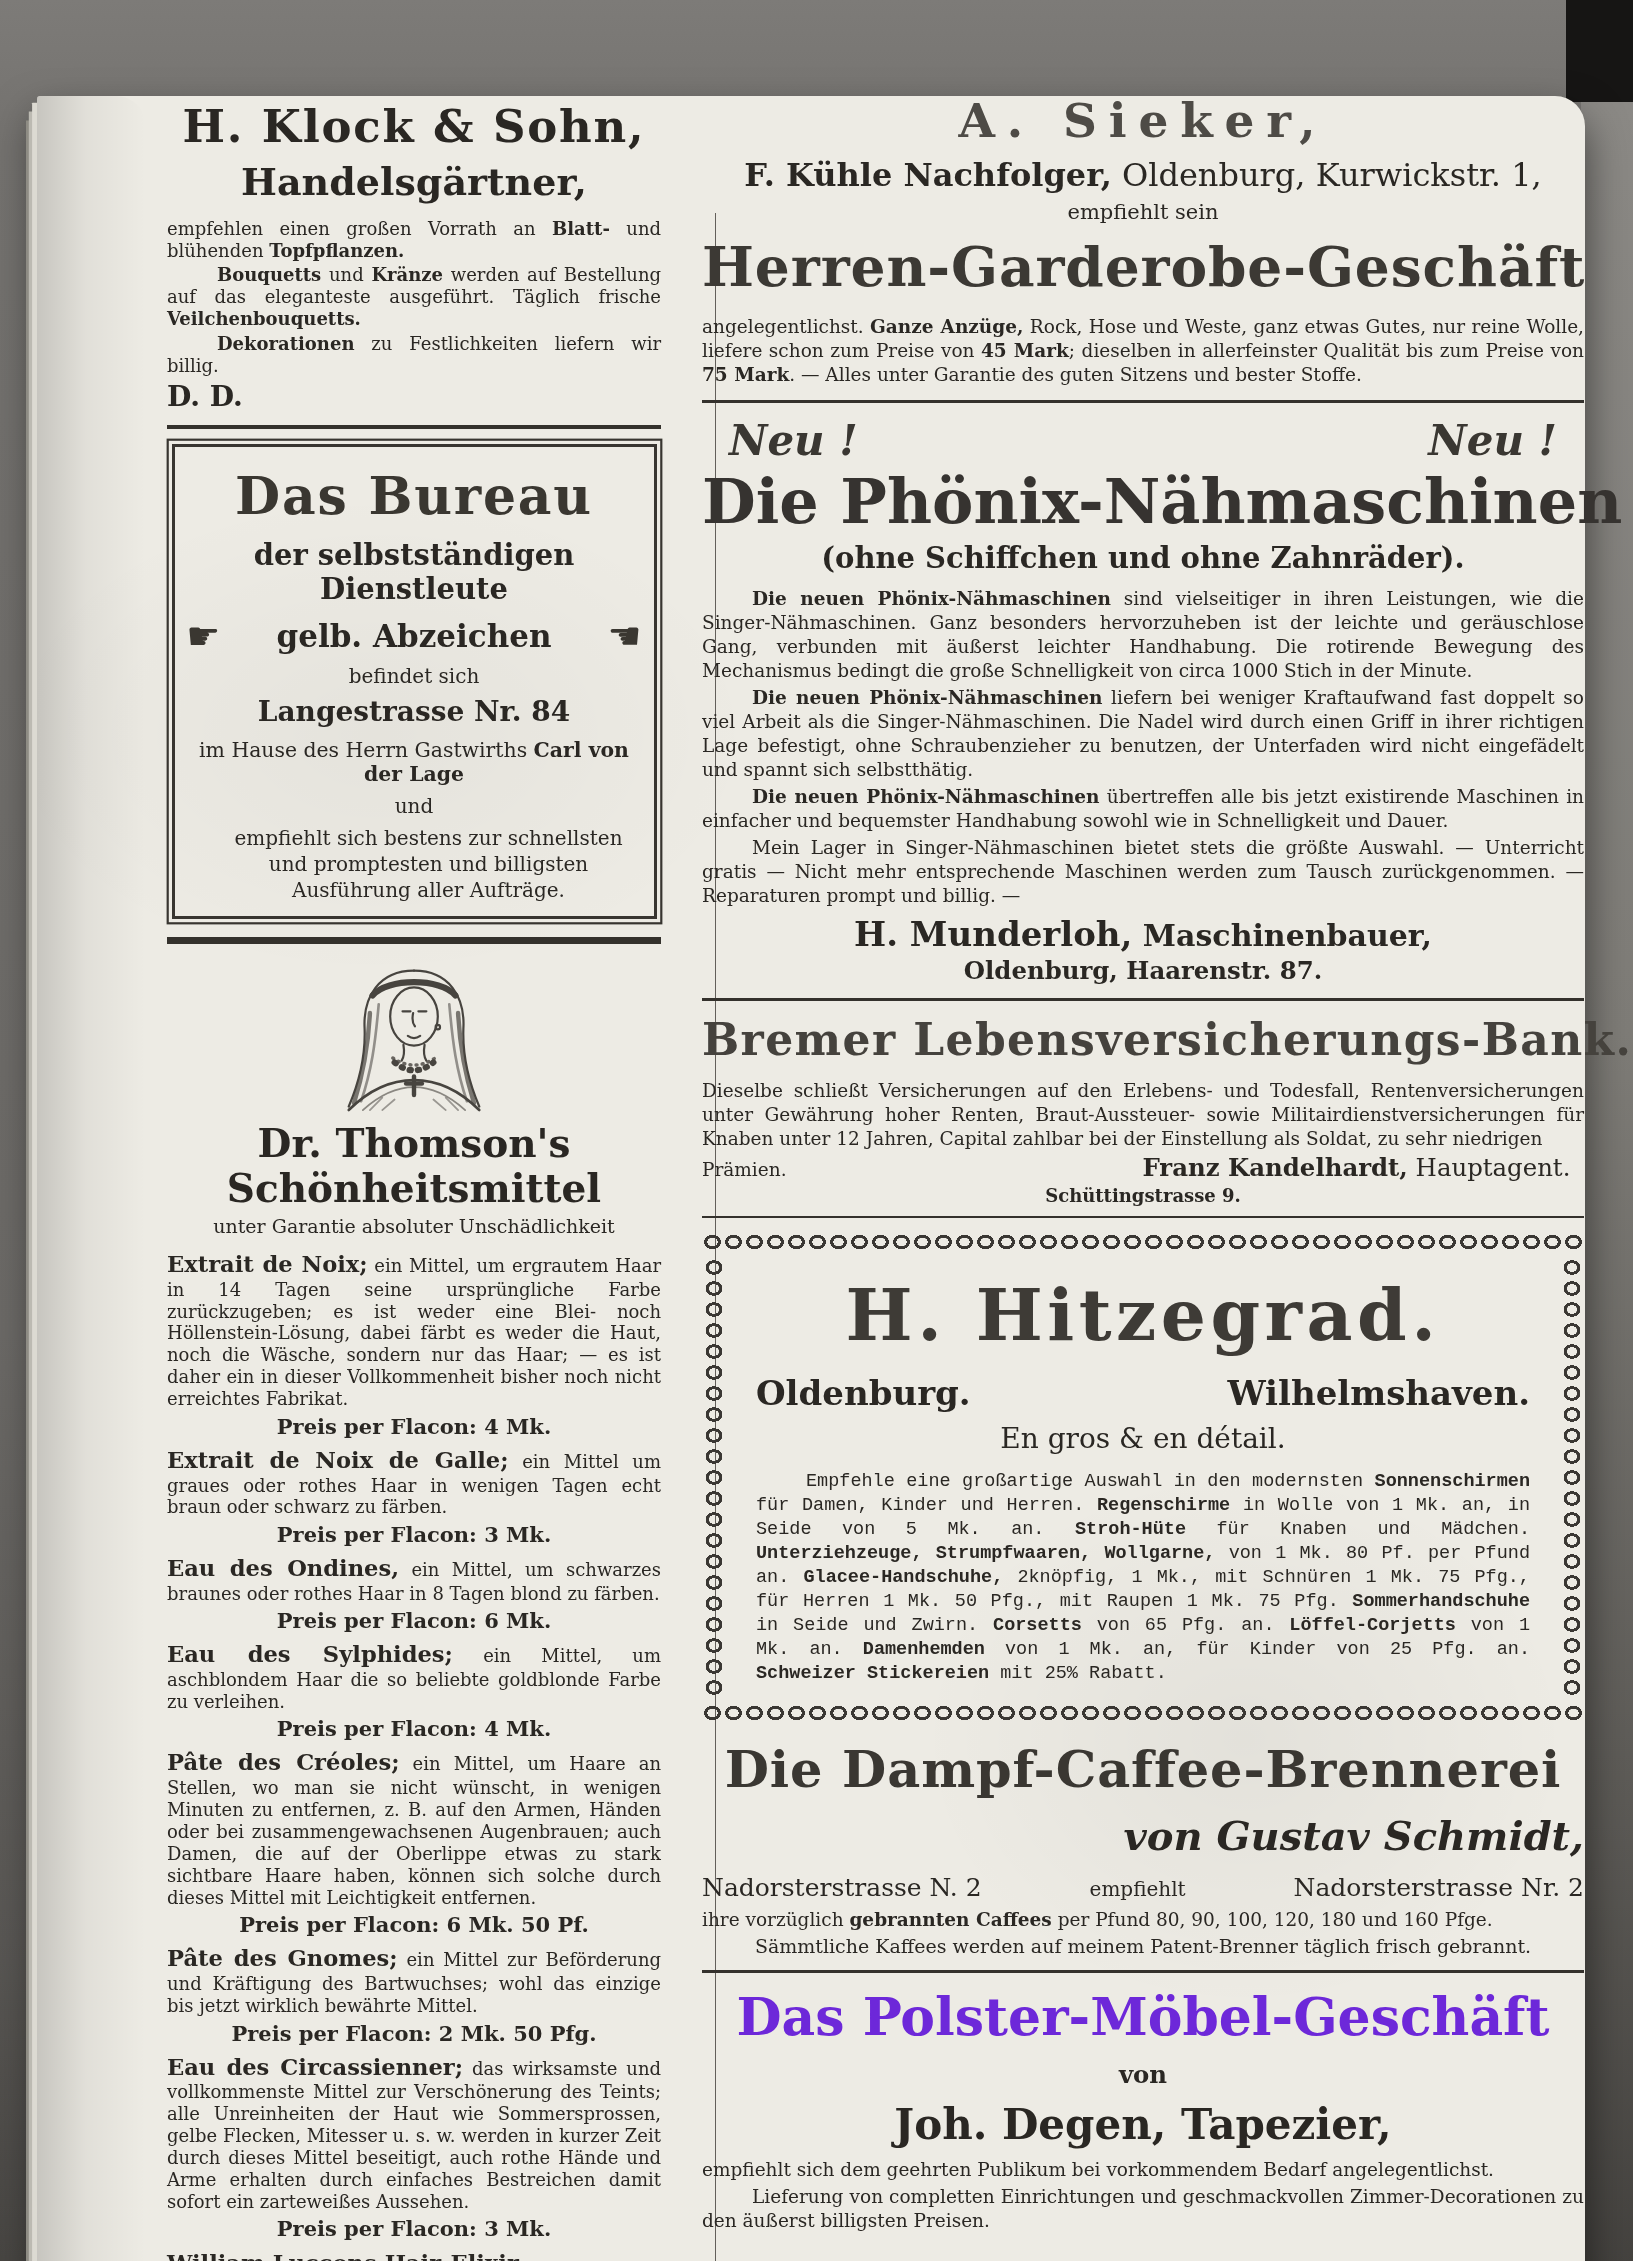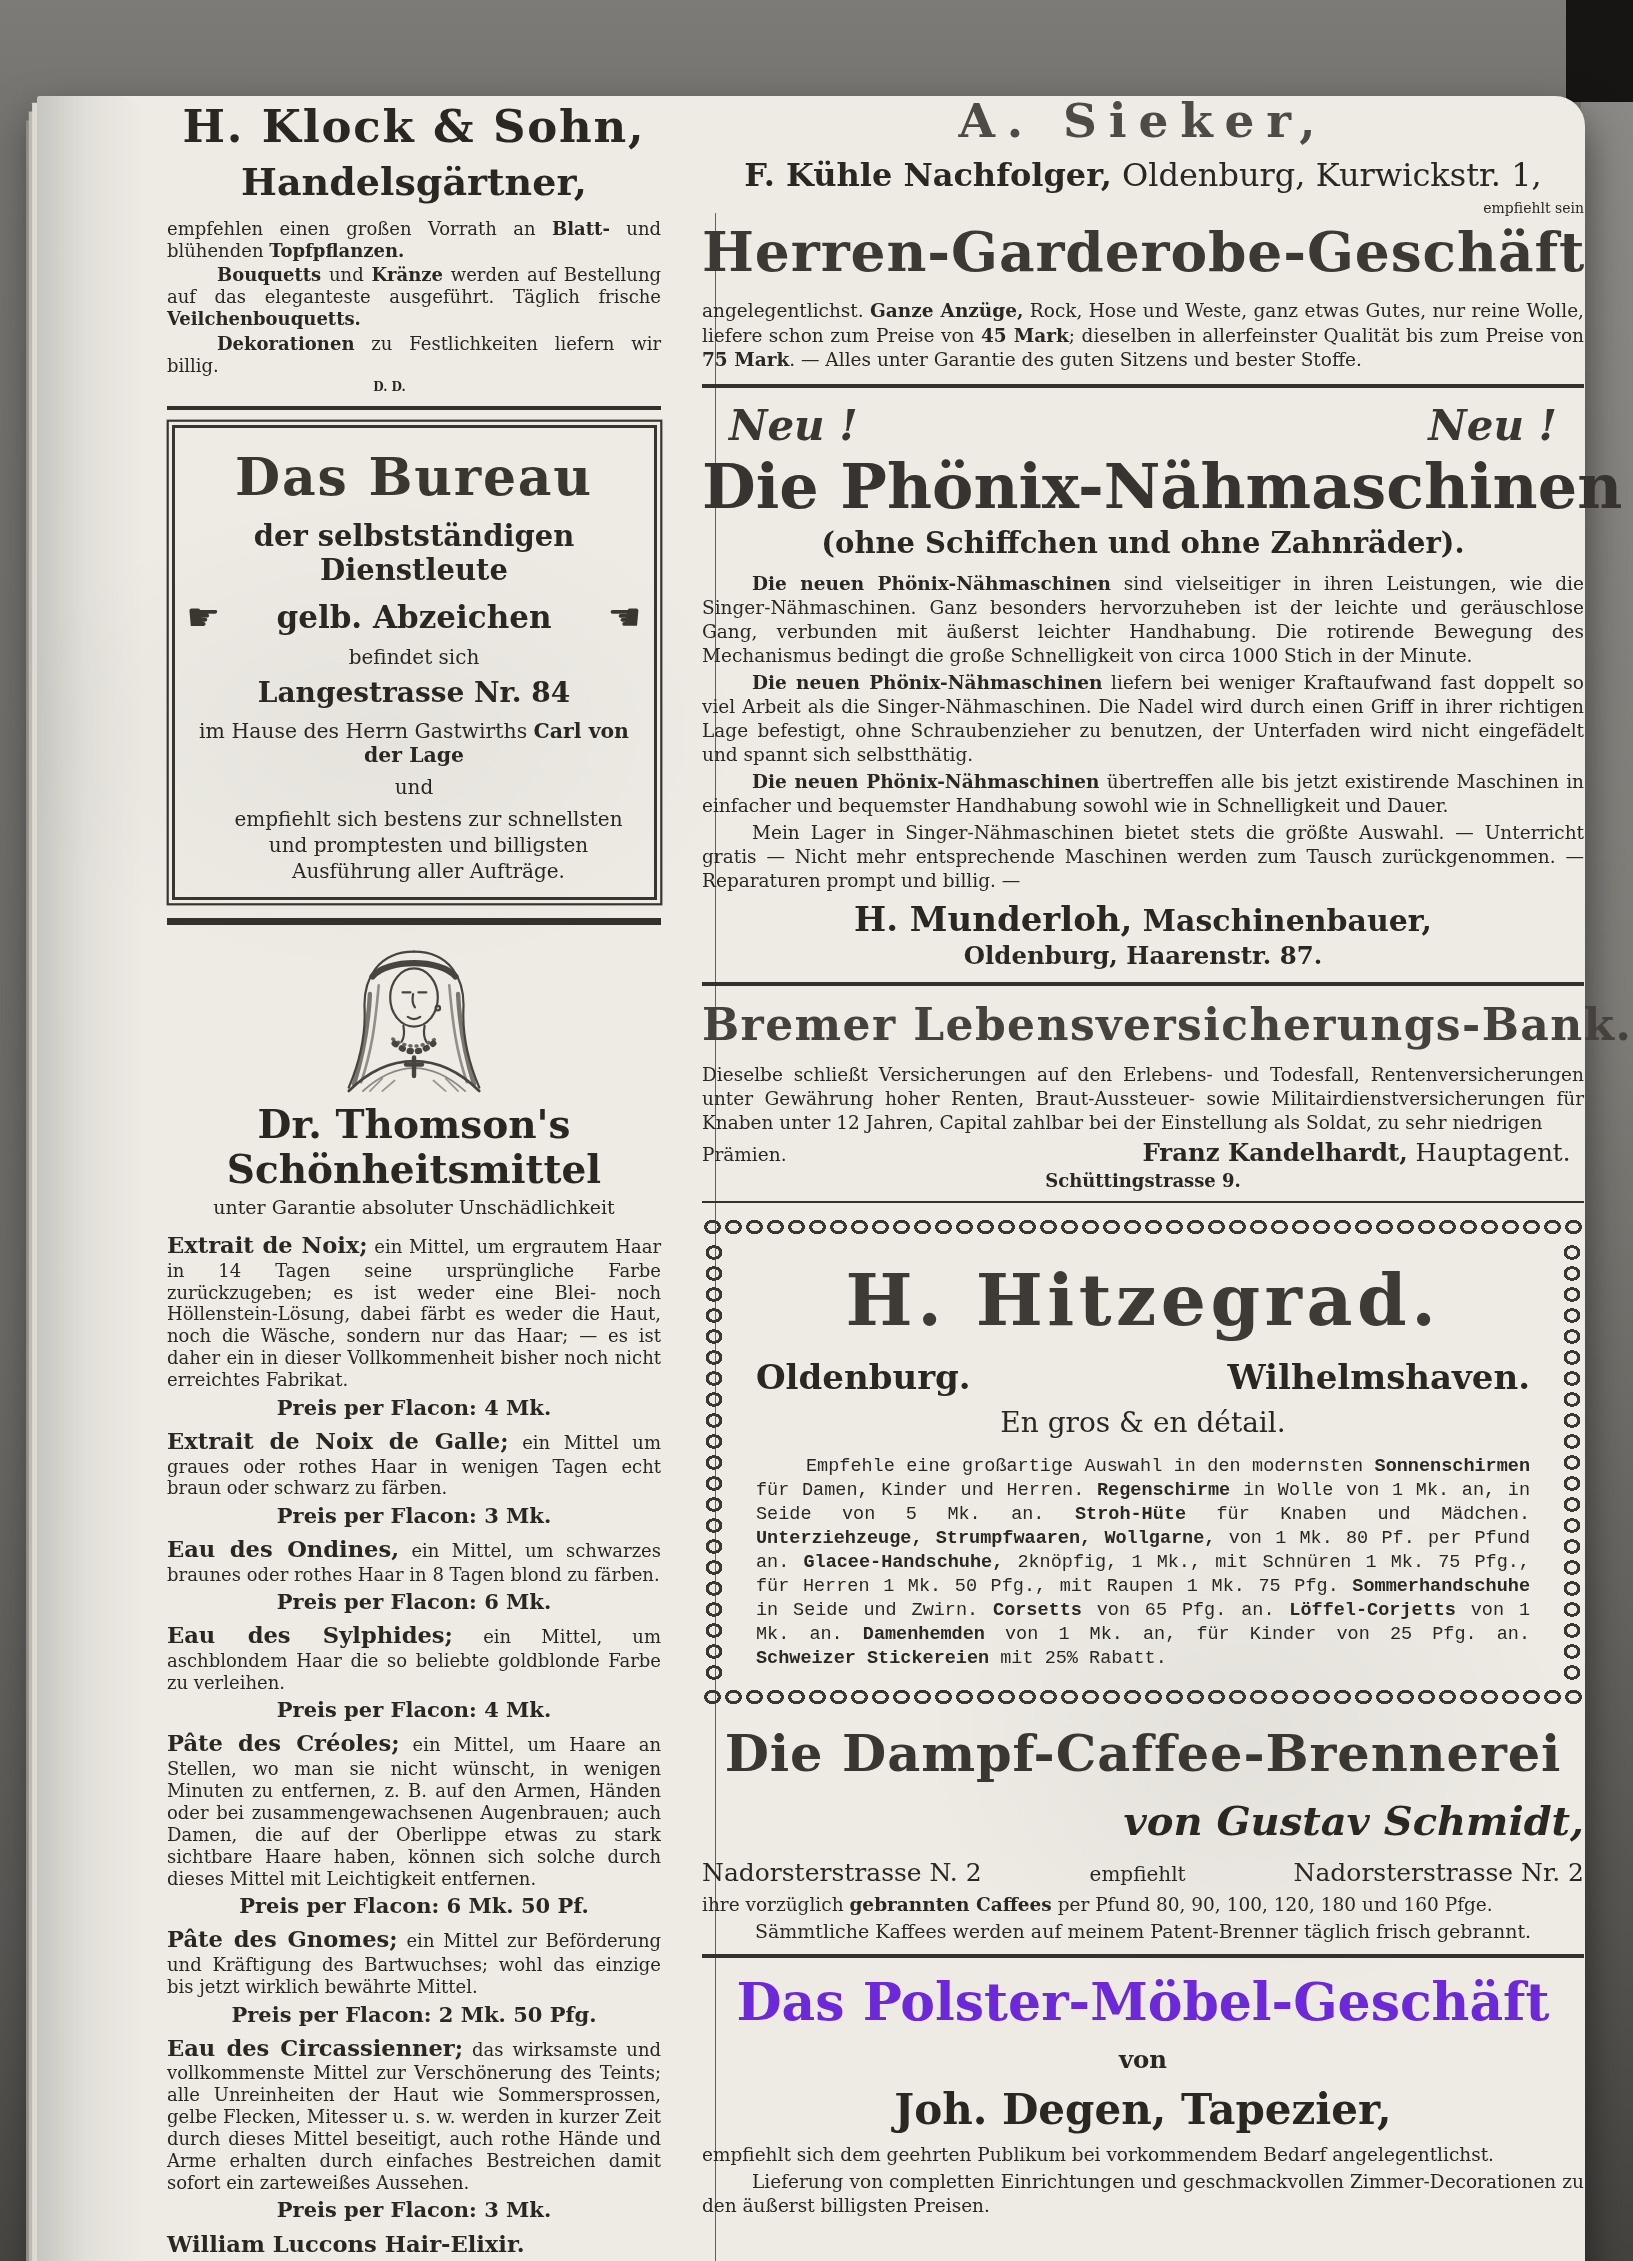--- a/index.html
+++ b/index.html
@@ -40,41 +40,41 @@
   .price{font-size:21px;font-weight:bold;text-align:center;margin:3.6px 0 8.1px;}
   .prod-name{font-weight:bold;font-size:22.6px;}
   .prod{margin-bottom:4.5px;}
 
   .rule{height:3.6px;background:#34312c;margin:12.7px 0;box-shadow:0 5px 0 -3.6px #34312c;}
   .rule.thick{height:6.8px;margin:13.6px 0 15.4px;}
   .rule.thin{height:2.3px;box-shadow:none;margin:10px 0;}
 
   .h-klock{font-size:45px;font-weight:bold;letter-spacing:1.8px;text-align:center;margin:0 0 6.3px;}
   .h-klock-sub{font-size:38px;font-weight:bold;text-align:center;margin:0 0 13.6px;}
-  .klock-sig{font-size:12px;font-weight:bold;text-align:center;margin-right:49px;}
+  .klock-sig{font-size:28px;font-weight:bold;text-align:left;margin-right:49px;}
 
   .bureau{border:3.2px solid #383530;box-shadow:0 0 0 3.2px #edebe4,0 0 0 5.4px #383530;
     margin:15.4px 4.5px 18px;padding:15.4px 11.8px 13.6px;}
   .h-bureau{font-size:52px;font-weight:bold;letter-spacing:1.8px;text-align:center;margin:2.7px 0 11.8px;color:#3a3731;}
   .bureau-l2{font-size:29px;font-weight:bold;text-align:center;margin:0 0 11px;}
   .bureau-abz{display:flex;align-items:center;justify-content:space-between;margin:0 0 9px;}
   .bureau-abz .badge{font-size:31px;font-weight:bold;}
   .hand{font-size:38px;line-height:1;color:#3a3731;}
   .bureau-small{font-size:20px;text-align:center;margin:0 0 7.2px;}
   .bureau-street{font-size:28px;font-weight:bold;text-align:center;margin:0 0 10px;}
   .bureau-haus{font-size:20.4px;text-align:center;margin:0 0 7.2px;}
   .bureau-l8{font-size:20px;text-align:center;line-height:1.3;margin-left:29px;}
 
   .portrait{display:block;margin:11.8px auto 2.7px;}
   .h-thomson{font-size:39px;font-weight:bold;text-align:center;margin:0;line-height:1.15;}
   .thomson-sub{font-size:19px;text-align:center;margin:4.5px 0 13.6px;}
 
   .h-sieker{font-size:47px;letter-spacing:11.8px;text-align:center;margin:0 0 8.1px;color:#4e4b46;font-weight:bold;}
   .sieker-l2{font-size:32px;text-align:center;margin:0 0 6.3px;}
-  .sieker-l3{font-size:14px;text-align:right;margin:0 0 2px;}
+  .sieker-l3{font-size:21px;text-align:center;margin:0 0 10px;}
   .h-garderobe{font-size:55px;font-weight:bold;text-align:center;letter-spacing:0.9px;margin:2.7px 0 15.4px;color:#3c3934;}
   .sieker-body{font-size:17.6px;}
 
   .neu-row{display:flex;justify-content:space-between;font-size:42px;font-weight:bold;font-style:italic;
     margin:8.1px 27px 0;color:#3a3732;}
   .h-phoenix{font-size:62px;font-weight:bold;text-align:center;margin:0 0 3.6px;color:#363330;}
   .phoenix-sub{font-size:29px;font-weight:bold;text-align:center;margin:0 0 11.8px;}
   .munderloh{font-size:34px;text-align:center;margin:6.3px 0 1.8px;}
   .munderloh .role{font-size:30px;}
   .munderloh-addr{font-size:24.4px;text-align:center;font-weight:bold;}

